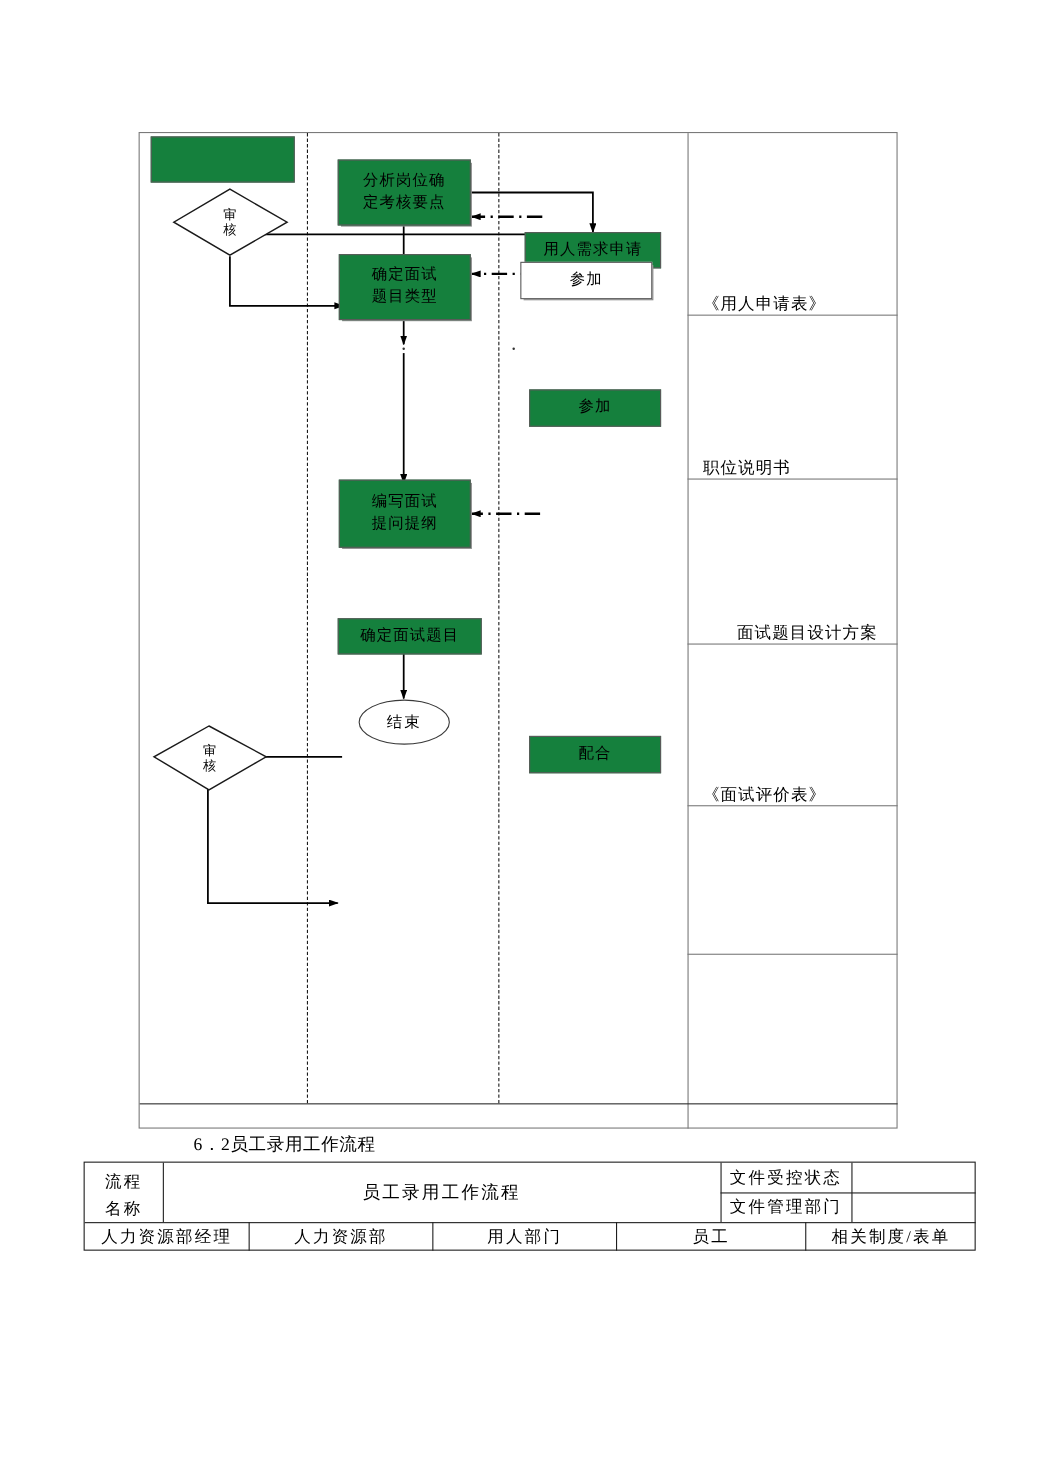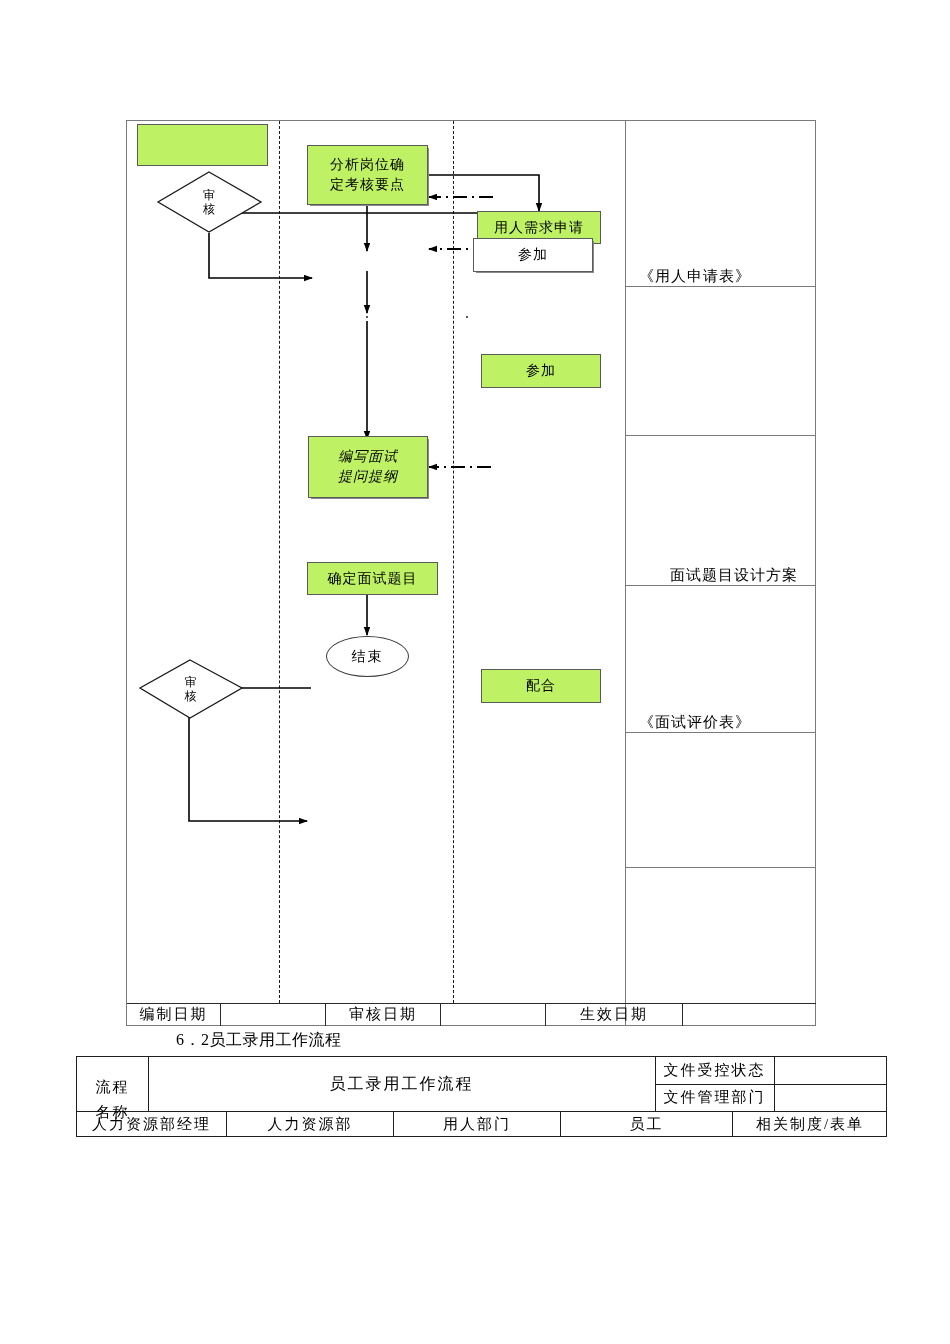--- a/index.html
+++ b/index.html
@@ -26,21 +26,21 @@
   
   .col-div{
     border-left:1px solid #7a7a7a;width:0;
   }
   .row-div{
     border-top:1px solid #7a7a7a;height:0;
   }
 
   
   .pbox{
-    border:1px solid #5a5a5a;background:#bef264;
+    border:1px solid #5a5a5a;background:#15803d;
     font-size:14px;line-height:20px;
     display:flex;align-items:center;justify-content:center;text-align:center;
     letter-spacing:1px;
   }
   .pbox.sh{box-shadow:2px 2px 0 -1px #8a8a8a;}
 
   
   .oval{
     border:1px solid #3a3a3a;border-radius:50%;
     display:flex;align-items:center;justify-content:center;
@@ -95,20 +95,23 @@
   <div class="abs col-div" style="left:498px;top:0;height:905px;"></div>
 
   <div class="abs row-div" style="left:498px;top:165px;width:191px;"></div>
   <div class="abs row-div" style="left:498px;top:314px;width:191px;"></div>
   <div class="abs row-div" style="left:498px;top:464px;width:191px;"></div>
   <div class="abs row-div" style="left:498px;top:611px;width:191px;"></div>
   <div class="abs row-div" style="left:498px;top:746px;width:191px;"></div>
 
   <div class="abs form-cell" style="left:498px;top:0;width:191px;height:165px;">
     <span>《用人申请表》</span>
+  </div>
+  <div class="abs form-cell" style="left:498px;top:165px;width:191px;height:149px;">
+    <span>职位说明书</span>
   </div>
   <div class="abs form-cell" style="left:498px;top:314px;width:191px;height:150px;padding-left:45px;">
     <span>面试题目设计方案</span>
   </div>
   <div class="abs form-cell" style="left:498px;top:464px;width:191px;height:147px;">
     <span>《面试评价表》</span>
   </div>
   <div class="abs form-cell" style="left:498px;top:611px;width:191px;height:135px;">
     <span></span>
   </div>
@@ -164,23 +167,27 @@
       <span>审</span>
       <span>核</span>
     </div>
   </div>
 
   <div class="abs pbox sh" style="left:180px;top:24px;width:121px;height:60px;flex-direction:column;">
     <span>分析岗位确</span>
     <span>定考核要点</span>
   </div>
 
-
-
-  <div class="abs pbox sh" style="left:181px;top:315px;width:120px;height:62px;flex-direction:column;font-style:italic;">
+  <div class="abs pbox sh" style="left:181px;top:110px;width:120px;height:60px;flex-direction:column;">
+    <span>确定面试</span>
+    <span>题目类型</span>
+  </div>
+
+
+  <div class="abs pbox sh" style="left:181px;top:315px;width:120px;height:62px;flex-direction:column;">
     <span>编写面试</span>
     <span>提问提纲</span>
   </div>
 
   <div class="abs pbox" style="left:180px;top:441px;width:131px;height:33px;">
     <span>确定面试题目</span>
   </div>
 
   <div class="abs oval" style="left:199px;top:515px;width:83px;height:41px;">
     <span>结束</span>
@@ -207,55 +214,35 @@
 
   <div class="abs pbox" style="left:354px;top:233px;width:120px;height:34px;">
     <span>参加</span>
   </div>
 
   <div class="abs pbox" style="left:354px;top:505px;width:120px;height:34px;margin-top:43px;">
     <span>配合</span>
   </div>
 
   <div class="abs row-div" style="left:0;top:882px;width:689px;border-top:1px solid #2b2b2b;"></div>
-  <div class="abs" style="left:0;top:882px;width:689px;height:23px;display:flex;">
-    <div class="foot-cell" style="width:94px;">
-      <span>编制日期</span>
-    </div>
-    <div class="foot-cell" style="width:105px;">
-      <span></span>
-    </div>
-    <div class="foot-cell" style="width:115px;">
-      <span>审核日期</span>
-    </div>
-    <div class="foot-cell" style="width:105px;">
-      <span></span>
-    </div>
-    <div class="foot-cell" style="width:137px;">
-      <span>生效日期</span>
-    </div>
-    <div class="foot-cell" style="width:133px;">
-      <span></span>
-    </div>
-  </div>
 </div>
 
 <div class="abs" id="caption">6．2员工录用工作流程</div>
 
 <div class="abs" id="info-table">
 
   <div class="abs vline" style="left:71px;top:0;height:54px;"></div>
   <div class="abs vline" style="left:578px;top:0;height:54px;"></div>
   <div class="abs vline" style="left:697px;top:0;height:54px;"></div>
 
   <div class="abs hline" style="left:578px;top:27px;width:232px;"></div>
 
   <div class="abs hline" style="left:0;top:54px;width:810px;"></div>
 
-  <div class="abs it-cell" style="left:0;top:16px;width:71px;height:54px;flex-direction:column;line-height:25px;">
+  <div class="abs it-cell" style="left:0;top:4px;width:71px;height:54px;flex-direction:column;line-height:25px;">
     <span>流程</span>
     <span>名称</span>
   </div>
 
   <div class="abs it-cell" style="left:71px;top:0;width:507px;height:54px;font-size:16px;">
     <span>员工录用工作流程</span>
   </div>
 
   <div class="abs it-cell" style="left:578px;top:0;width:119px;height:27px;">
     <span>文件受控状态</span>

